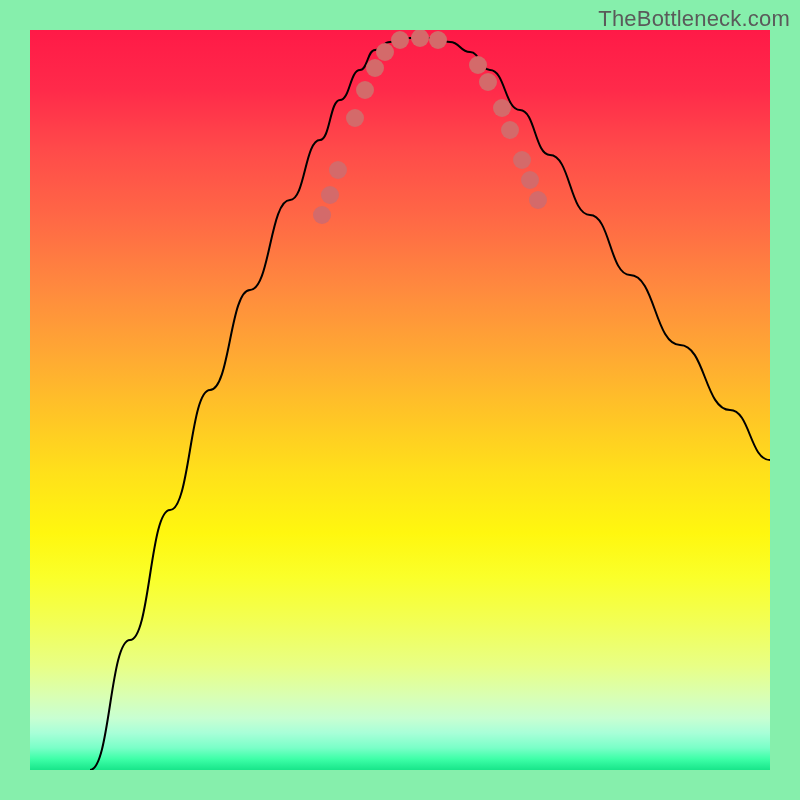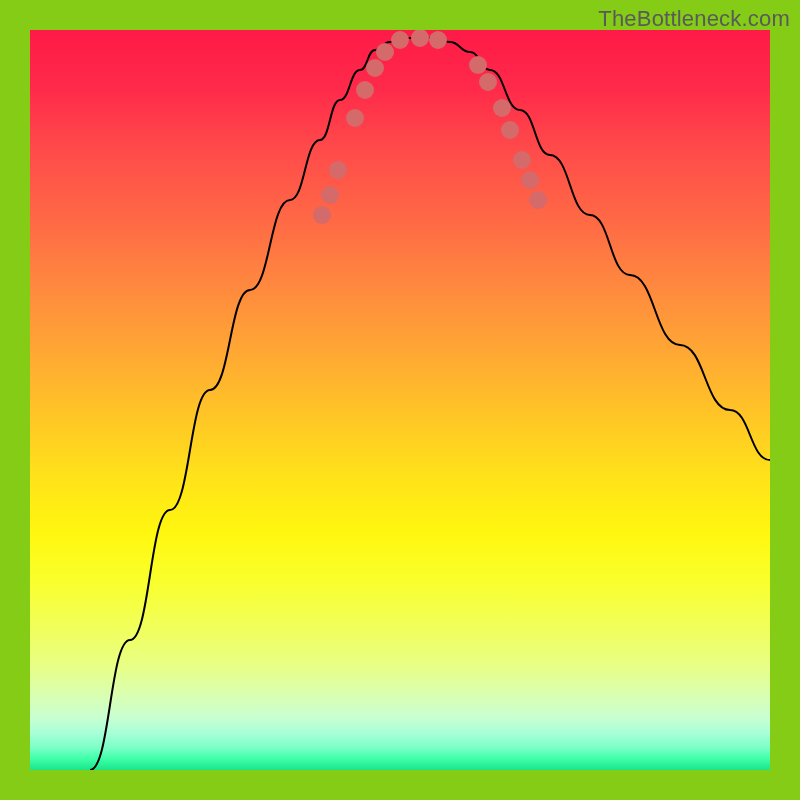--- a/index.html
+++ b/index.html
@@ -10,21 +10,21 @@
     overflow: hidden;
     background: #000;
     font-family: Arial, Helvetica, sans-serif;
   }
   .frame {
     position: absolute;
     top: 0;
     left: 0;
     width: 800px;
     height: 800px;
-    background: #84cc16;
+    background: #86efac;
   }
   .plot {
     position: absolute;
     top: 30px;
     left: 30px;
     width: 740px;
     height: 740px;
     overflow: hidden;
   }
   .gradient {

